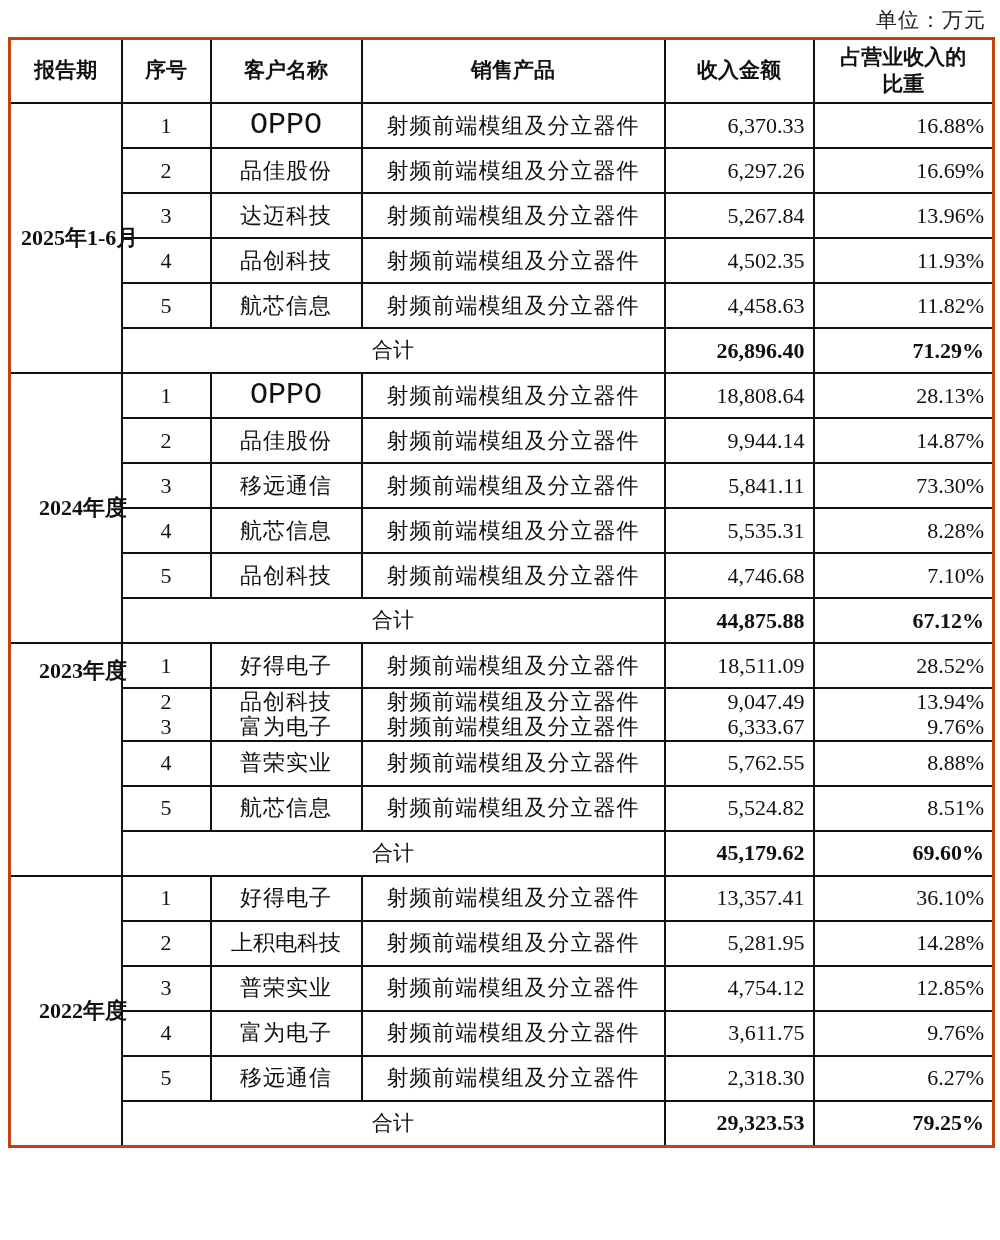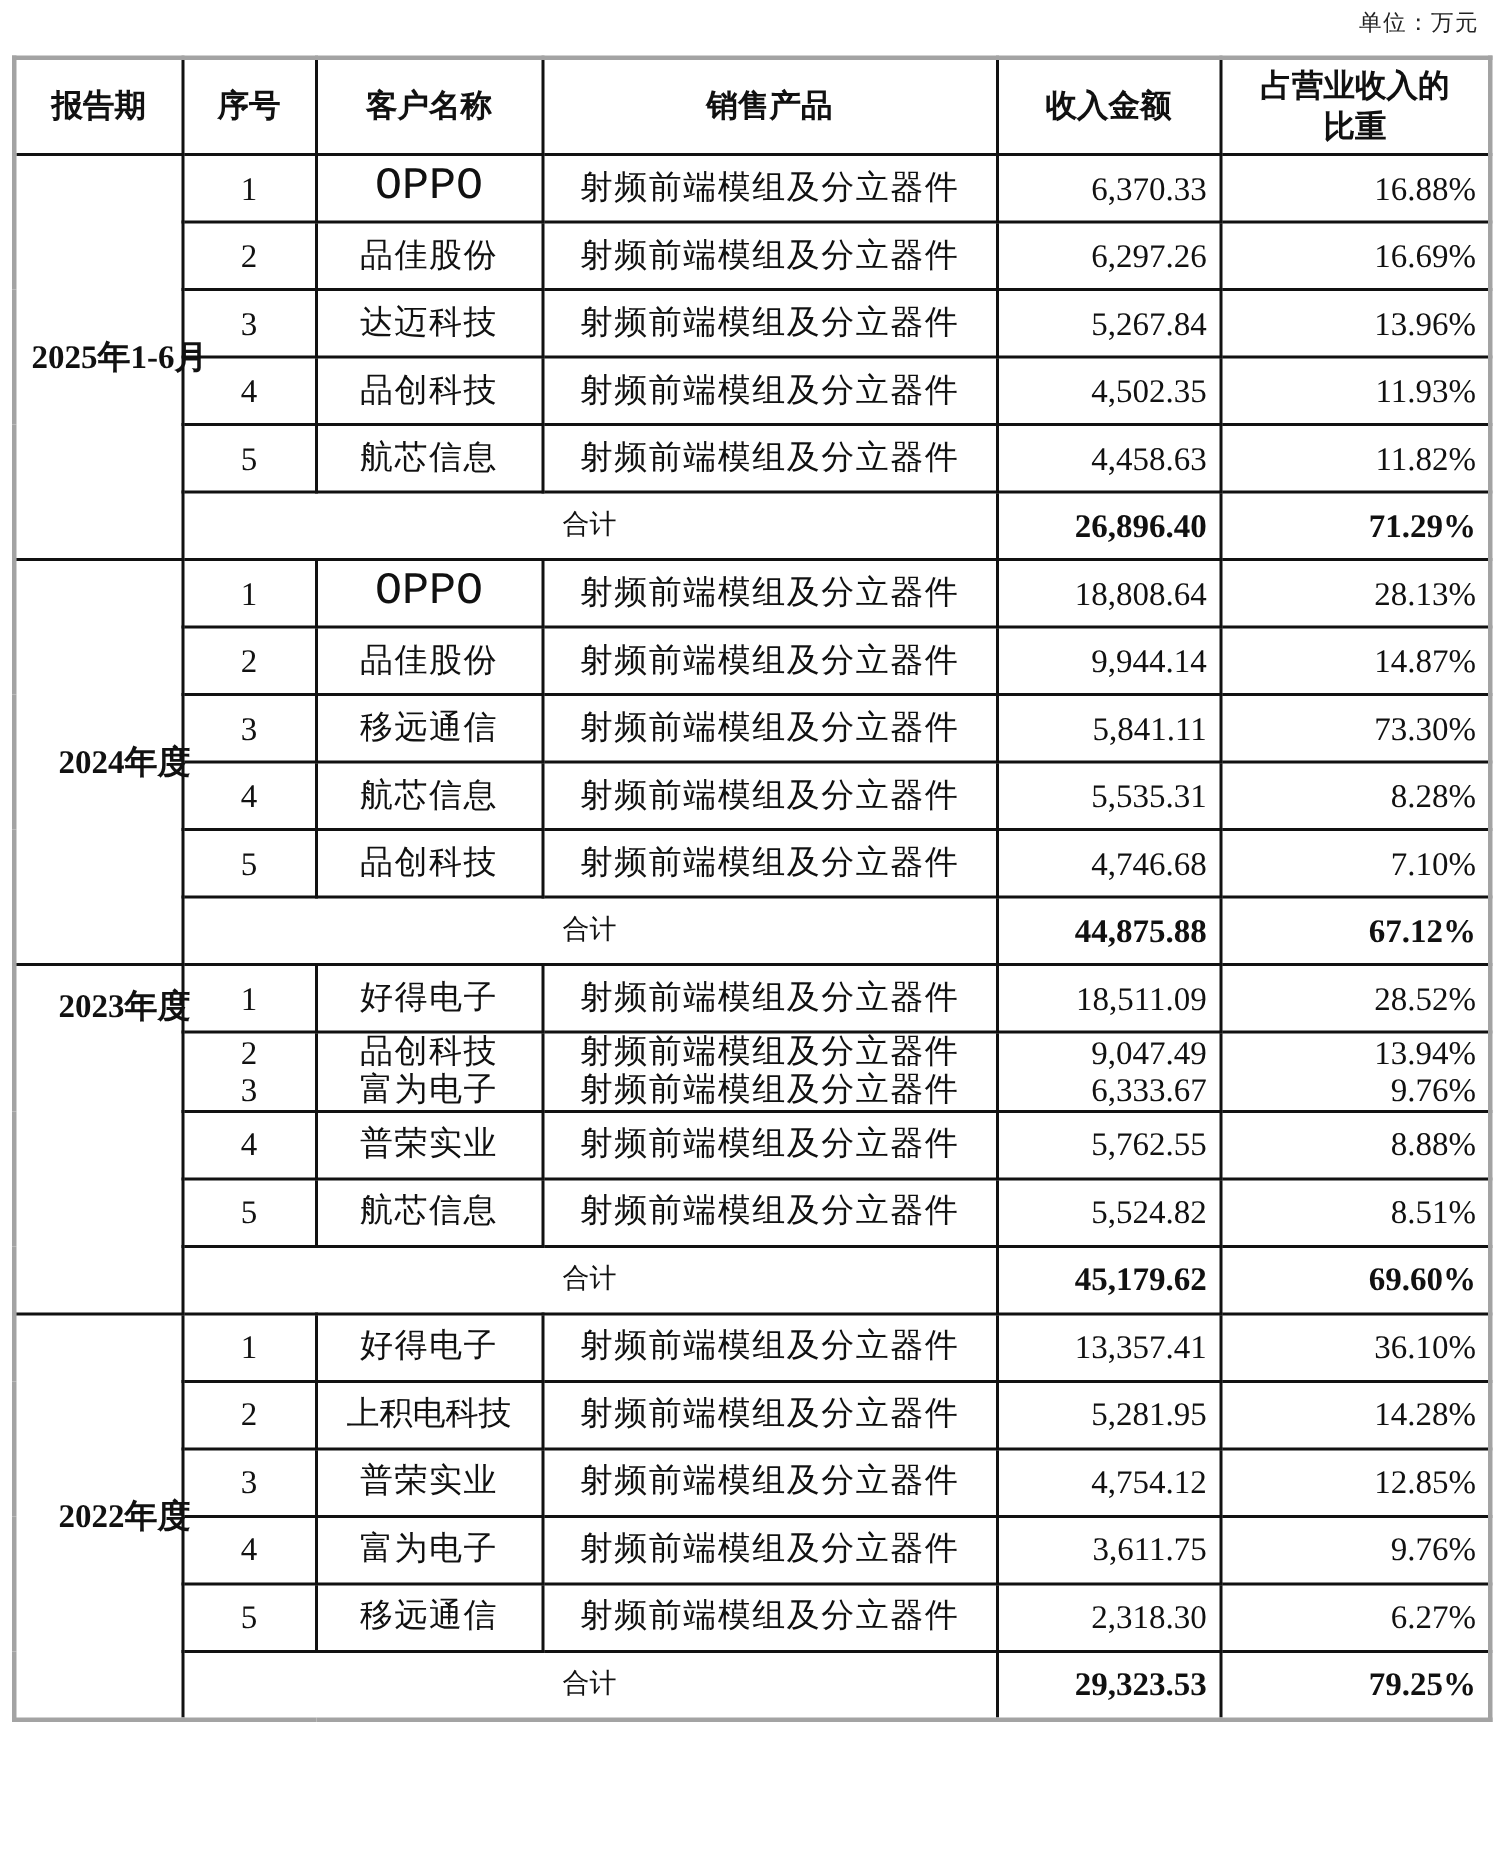--- a/index.html
+++ b/index.html
@@ -12,33 +12,33 @@
       height: 1240px;
       position: relative;
       overflow: hidden;
       font-family: "Liberation Serif", "DejaVu Serif", serif;
       color: #111111;
     }
     .unit-label {
       position: absolute;
       top: 6px;
       right: 14px;
-      font-size: 15px;
+      font-size: 21px;
       color: #222;
       font-family: "DejaVu Sans", "Liberation Sans", sans-serif;
       letter-spacing: 1px;
     }
     table.customers {
       position: absolute;
       left: 8px;
       top: 37px;
       width: 984px;
       border-collapse: collapse;
       table-layout: fixed;
-      border: 3px solid #a3a3a3;
+      border: 3px solid #c2410c;
     }
     table.customers col.c-period { width: 112px; }
     table.customers col.c-idx { width: 89px; }
     table.customers col.c-name { width: 151px; }
     table.customers col.c-prod { width: 303px; }
     table.customers col.c-amt { width: 149px; }
     table.customers col.c-pct { width: 180px; }
 
     table.customers th,
     table.customers td {
@@ -69,21 +69,21 @@
     }
     td.period.top { vertical-align: top; padding-top: 14px; }
     td.idx, td.name, td.prod { text-align: center; }
     td.name, td.prod { font-family: "DejaVu Sans", "Liberation Sans", sans-serif; font-size: 21px; letter-spacing: 1px; }
     td.name.latin { font-family: Liberation Mono, monospace; font-size: 30px; letter-spacing: 0; }
     td.num { text-align: right; }
     tr.total td { font-weight: bold; }
     tr.total td.total-label {
       text-align: center;
       font-family: "DejaVu Sans", "Liberation Sans", sans-serif;
-      font-size: 18px;
+      font-size: 21px;
       font-weight: normal;
     }
     td.stack { padding-top: 4px; padding-bottom: 4px; height: 74px; line-height: 37px; }
     td.stack span { display: block; }
   </style>
 </head>
 <body>
 
 <div class="unit-label">单位：万元</div>
 

